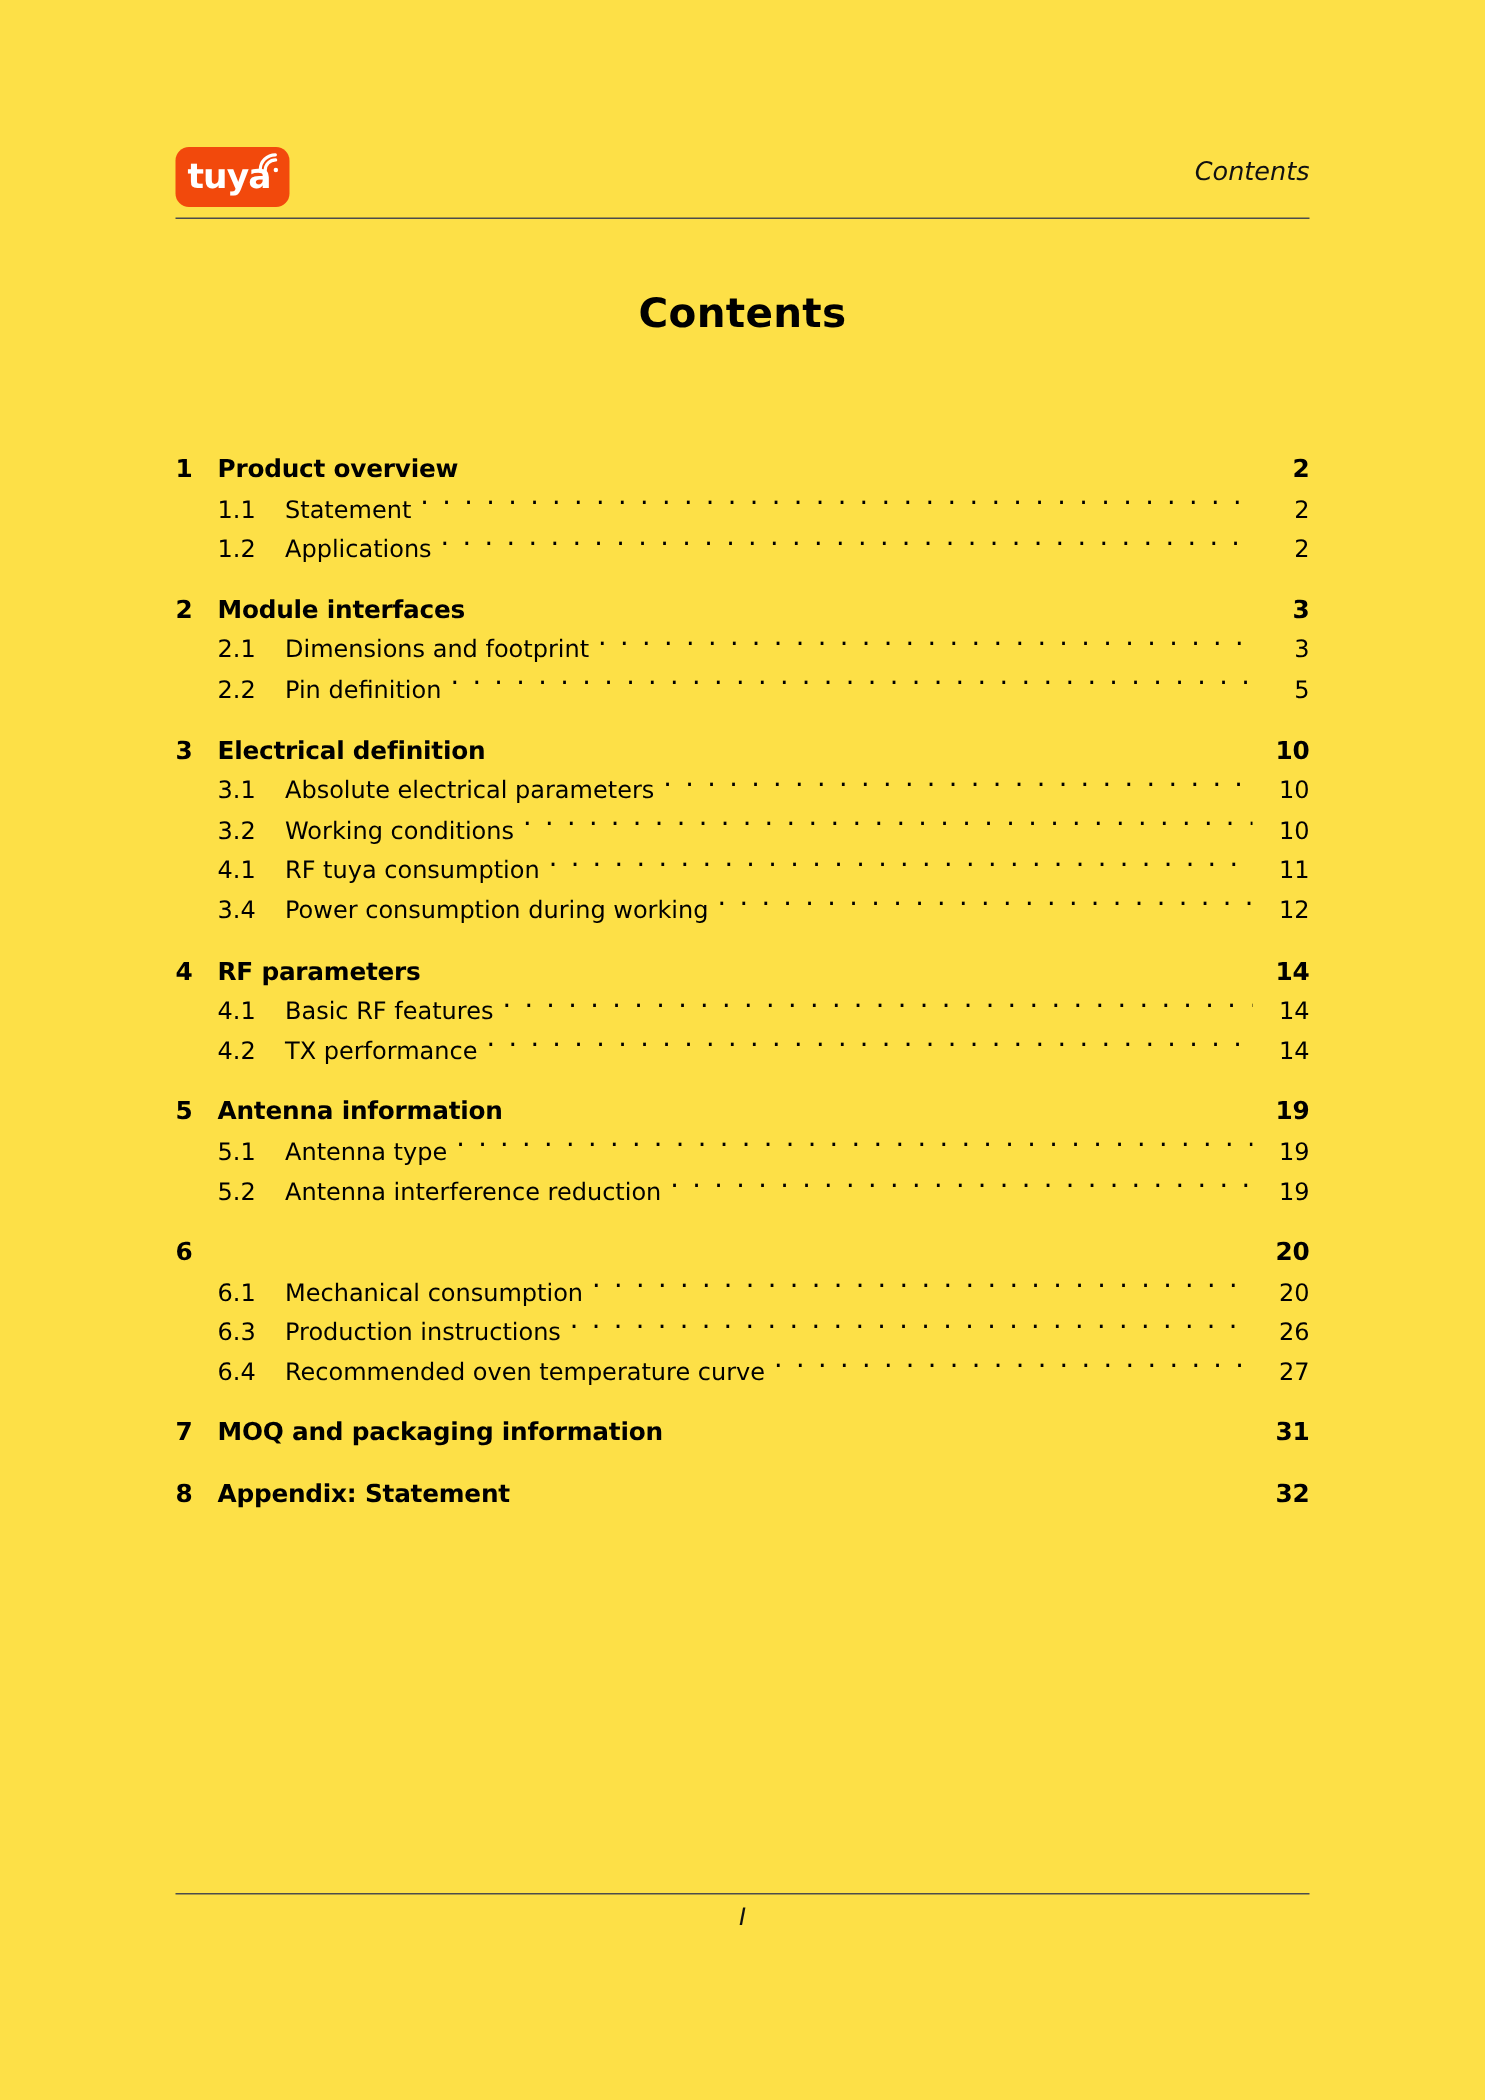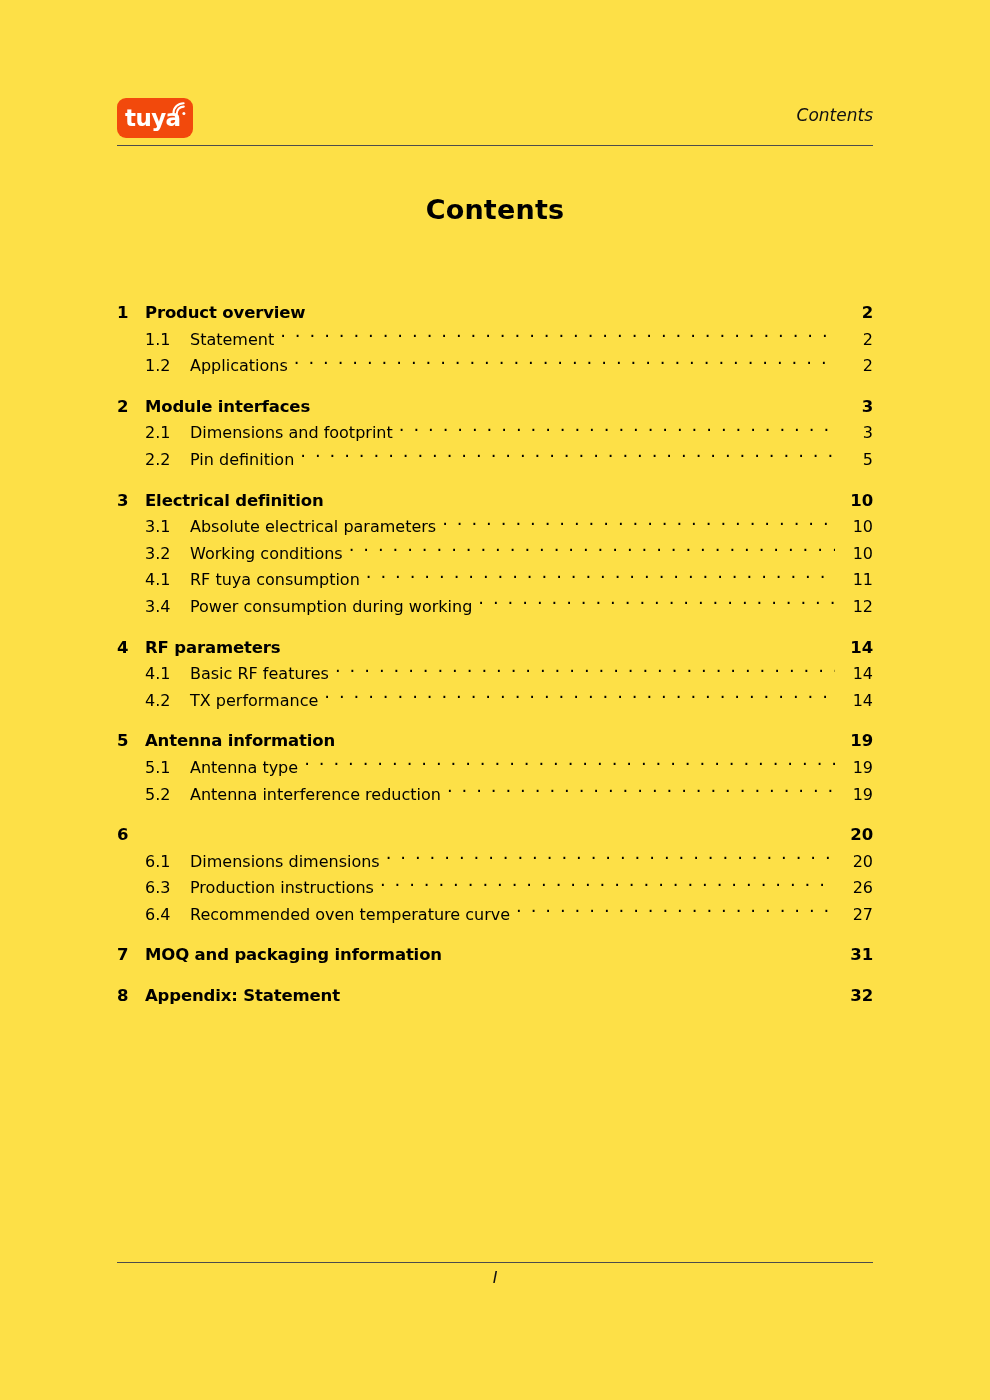--- a/index.html
+++ b/index.html
@@ -307,21 +307,21 @@
         </div>
       </div>
       <div class="toc-group">
         <div class="toc-row chapter">
           <span class="num-chapter">6</span>
           <span class="leader blank"></span>
           <span class="toc-page">20</span>
         </div>
         <div class="toc-row section">
           <span class="num-section">6.1</span>
-          <span class="toc-label">Dimensions dimensions</span>
+          <span class="toc-label">Mechanical consumption</span>
           <span class="leader"></span>
           <span class="toc-page">20</span>
         </div>
         <div class="toc-row section">
           <span class="num-section">6.3</span>
           <span class="toc-label">Production instructions</span>
           <span class="leader"></span>
           <span class="toc-page">26</span>
         </div>
         <div class="toc-row section">

